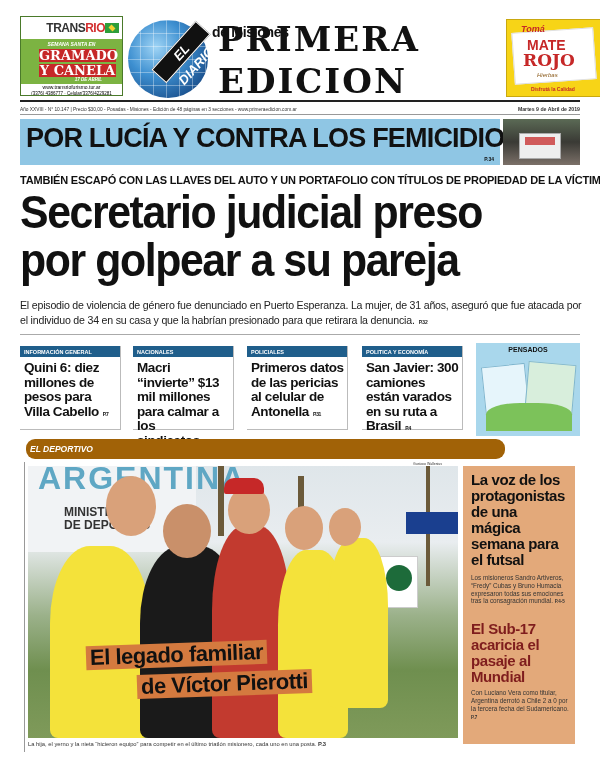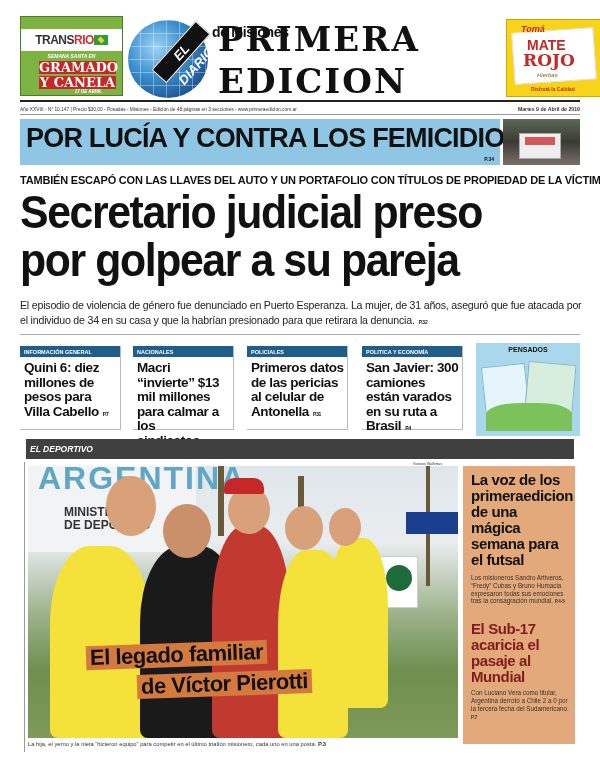--- a/index.html
+++ b/index.html
@@ -1,21 +1,21 @@
 <!DOCTYPE html>
 <html><head>
 <meta charset="utf-8">
 <style>
   * { box-sizing: border-box; margin: 0; padding: 0; }
   html, body { width: 600px; height: 784px; background: #ffffff; overflow: hidden; }
   body { position: relative; font-family: "Liberation Sans", sans-serif; color: #111; }
 
   
   .ad-left { position: absolute; left: 20px; top: 16px; width: 103px; height: 80px; background: #7cb342; border: 1px solid #4a7a2a; overflow: hidden; }
-  .ad-left .brand-bar { background: #fff; height: 22px; display: flex; align-items: center; justify-content: center; padding: 0 3px; margin-top: 12px; }
+  .ad-left .brand-bar { background: #fff; height: 22px; display: flex; align-items: center; justify-content: flex-end; padding: 0 3px; }
   .ad-left .brand { font-size: 12px; font-weight: bold; letter-spacing: -0.5px; color: #333; }
   .ad-left .brand span { color: #d32f2f; }
   .ad-left .flag { width: 14px; height: 10px; background: #2e9e3a; position: relative; }
   .ad-left .flag::after { content: ""; position: absolute; left: 3px; top: 2px; width: 8px; height: 6px; background: #f5d130; transform: rotate(45deg) scale(0.7); }
   .ad-left .line1 { font-size: 5px; font-weight: bold; color: #fff; text-align: center; margin-top: 2px; font-style: italic; }
   .ad-left .line2 { font-size: 13px; font-weight: bold; color: #fff; background: #c62828; text-align: center; margin: 2px 6px 0 18px; line-height: 13px; font-family: "DejaVu Serif", serif; }
   .ad-left .line3 { font-size: 4.5px; color: #fff; text-align: right; padding-right: 20px; font-style: italic; font-weight: bold; }
   .ad-left .line4 { font-size: 5px; color: #000; background: #fff; text-align: center; margin-top: 2px; line-height: 7px; }
   .ad-left .line5 { font-size: 4.5px; color: #000; background: #fff; text-align: center; line-height: 6px; }
 
@@ -65,21 +65,21 @@
   .teaser .tt { display: block; font-size: 13.5px; line-height: 14.5px; font-weight: bold; color: #111; padding: 4px 3px 0 4px; letter-spacing: -0.4px; }
   .teaser .pg { font-size: 5px; font-weight: bold; margin-left: 4px; }
   .pensados { position: absolute; left: 476px; top: 343px; width: 104px; height: 93px; background: #a9d7ec; overflow: hidden; }
   .pensados .label { position: absolute; top: 3px; left: 0; width: 100%; text-align: center; font-size: 7px; font-weight: bold; color: #111; }
   .pensados .sheet { position: absolute; background: #e6f5fb; border: 1px solid #7fb6cf; }
   .pensados .s1 { left: 8px; top: 22px; width: 44px; height: 62px; transform: rotate(-6deg); }
   .pensados .s2 { left: 50px; top: 20px; width: 48px; height: 60px; transform: rotate(5deg); background: #d8eedc; }
   .pensados .grass { position: absolute; left: 10px; top: 60px; width: 86px; height: 28px; background: #7cc25a; border-radius: 40% 40% 0 0; }
 
   
-  .dep-bar { position: absolute; left: 26px; top: 439px; width: 548px; height: 20px; background: #404040; }
+  .dep-bar { position: absolute; left: 26px; top: 439px; width: 479px; height: 20px; background: #a16207; border-radius: 9px; }
   .dep-bar span { position: absolute; left: 4px; top: 5px; font-size: 8.5px; font-weight: bold; font-style: italic; color: #fff; }
   .photo-credit { position: absolute; left: 413px; top: 462px; font-size: 3.5px; color: #333; }
   .photo { position: absolute; left: 28px; top: 466px; width: 430px; height: 272px; overflow: hidden;
     background: linear-gradient(180deg, #dfe6ea 0%, #e9edf0 28%, #9bb18a 55%, #6f8f4f 75%, #7f9a5a 100%); }
   .photo .billboard { position: absolute; left: 0; top: 0; width: 168px; height: 86px; background: #f1f3f5; }
   .photo .billboard .arg { position: absolute; left: 10px; top: -6px; font-size: 32px; font-weight: bold; color: #5fa7c4; letter-spacing: 2px; }
   .photo .billboard .mini { position: absolute; left: 36px; top: 40px; font-size: 12px; font-weight: bold; color: #333; line-height: 13px; }
   .photo .palm { position: absolute; width: 6px; background: #6b5a3a; }
   .photo .person { position: absolute; border-radius: 40% 40% 8px 8px; }
   .photo .head { position: absolute; border-radius: 50%; background: #d9a17a; }
@@ -213,17 +213,17 @@
 </div>
 
 <div class="overlay o1">El legado familiar</div>
 <div class="overlay o2">de Víctor Pierotti</div>
 
 <div class="caption">
   <span>La hija, el yerno y la nieta “hicieron equipo” para competir en el último triatlón misionero, cada uno en una posta.</span> <span class="pg">P.3</span>
 </div>
 
 <div class="side">
-  <div class="h1">La voz de los primeraedicion de una mágica semana para el futsal</div>
+  <div class="h1">La voz de los protagonistas de una mágica semana para el futsal</div>
   <div class="b1"><span>Los misioneros Sandro Artiveros, “Fredy” Cubas y Bruno Humacia expresaron todas sus emociones tras la consagración mundial.</span> <span class="pg">P.4-5</span></div>
   <div class="h2">El Sub-17 acaricia el pasaje al Mundial</div>
   <div class="b2"><span>Con Luciano Vera como titular, Argentina derrotó a Chile 2 a 0 por la tercera fecha del Sudamericano.</span> <span class="pg">P.7</span></div>
 </div>
 
 </body></html>

